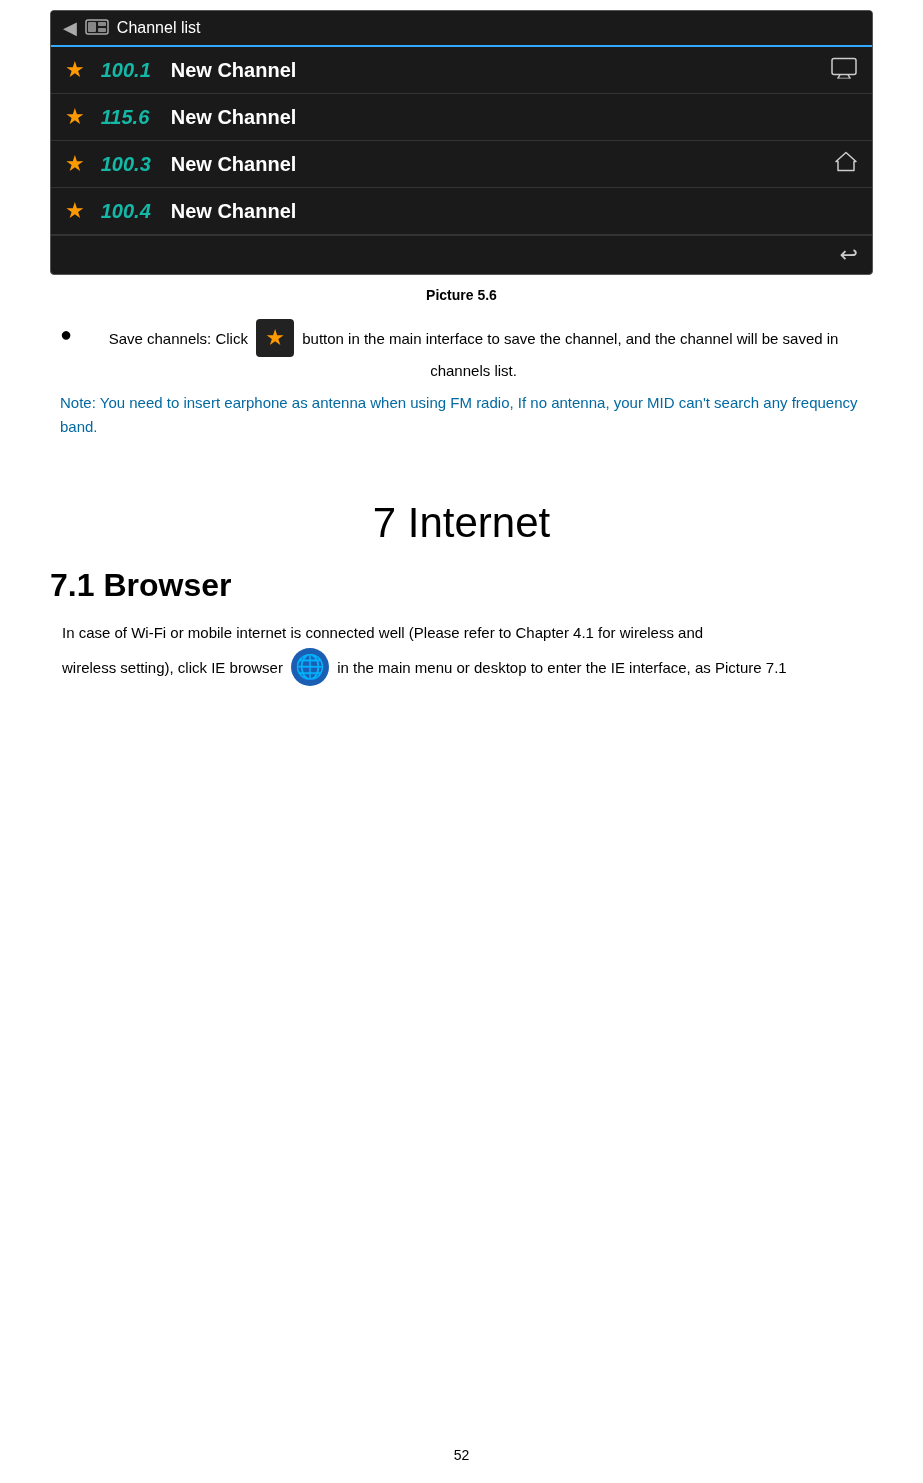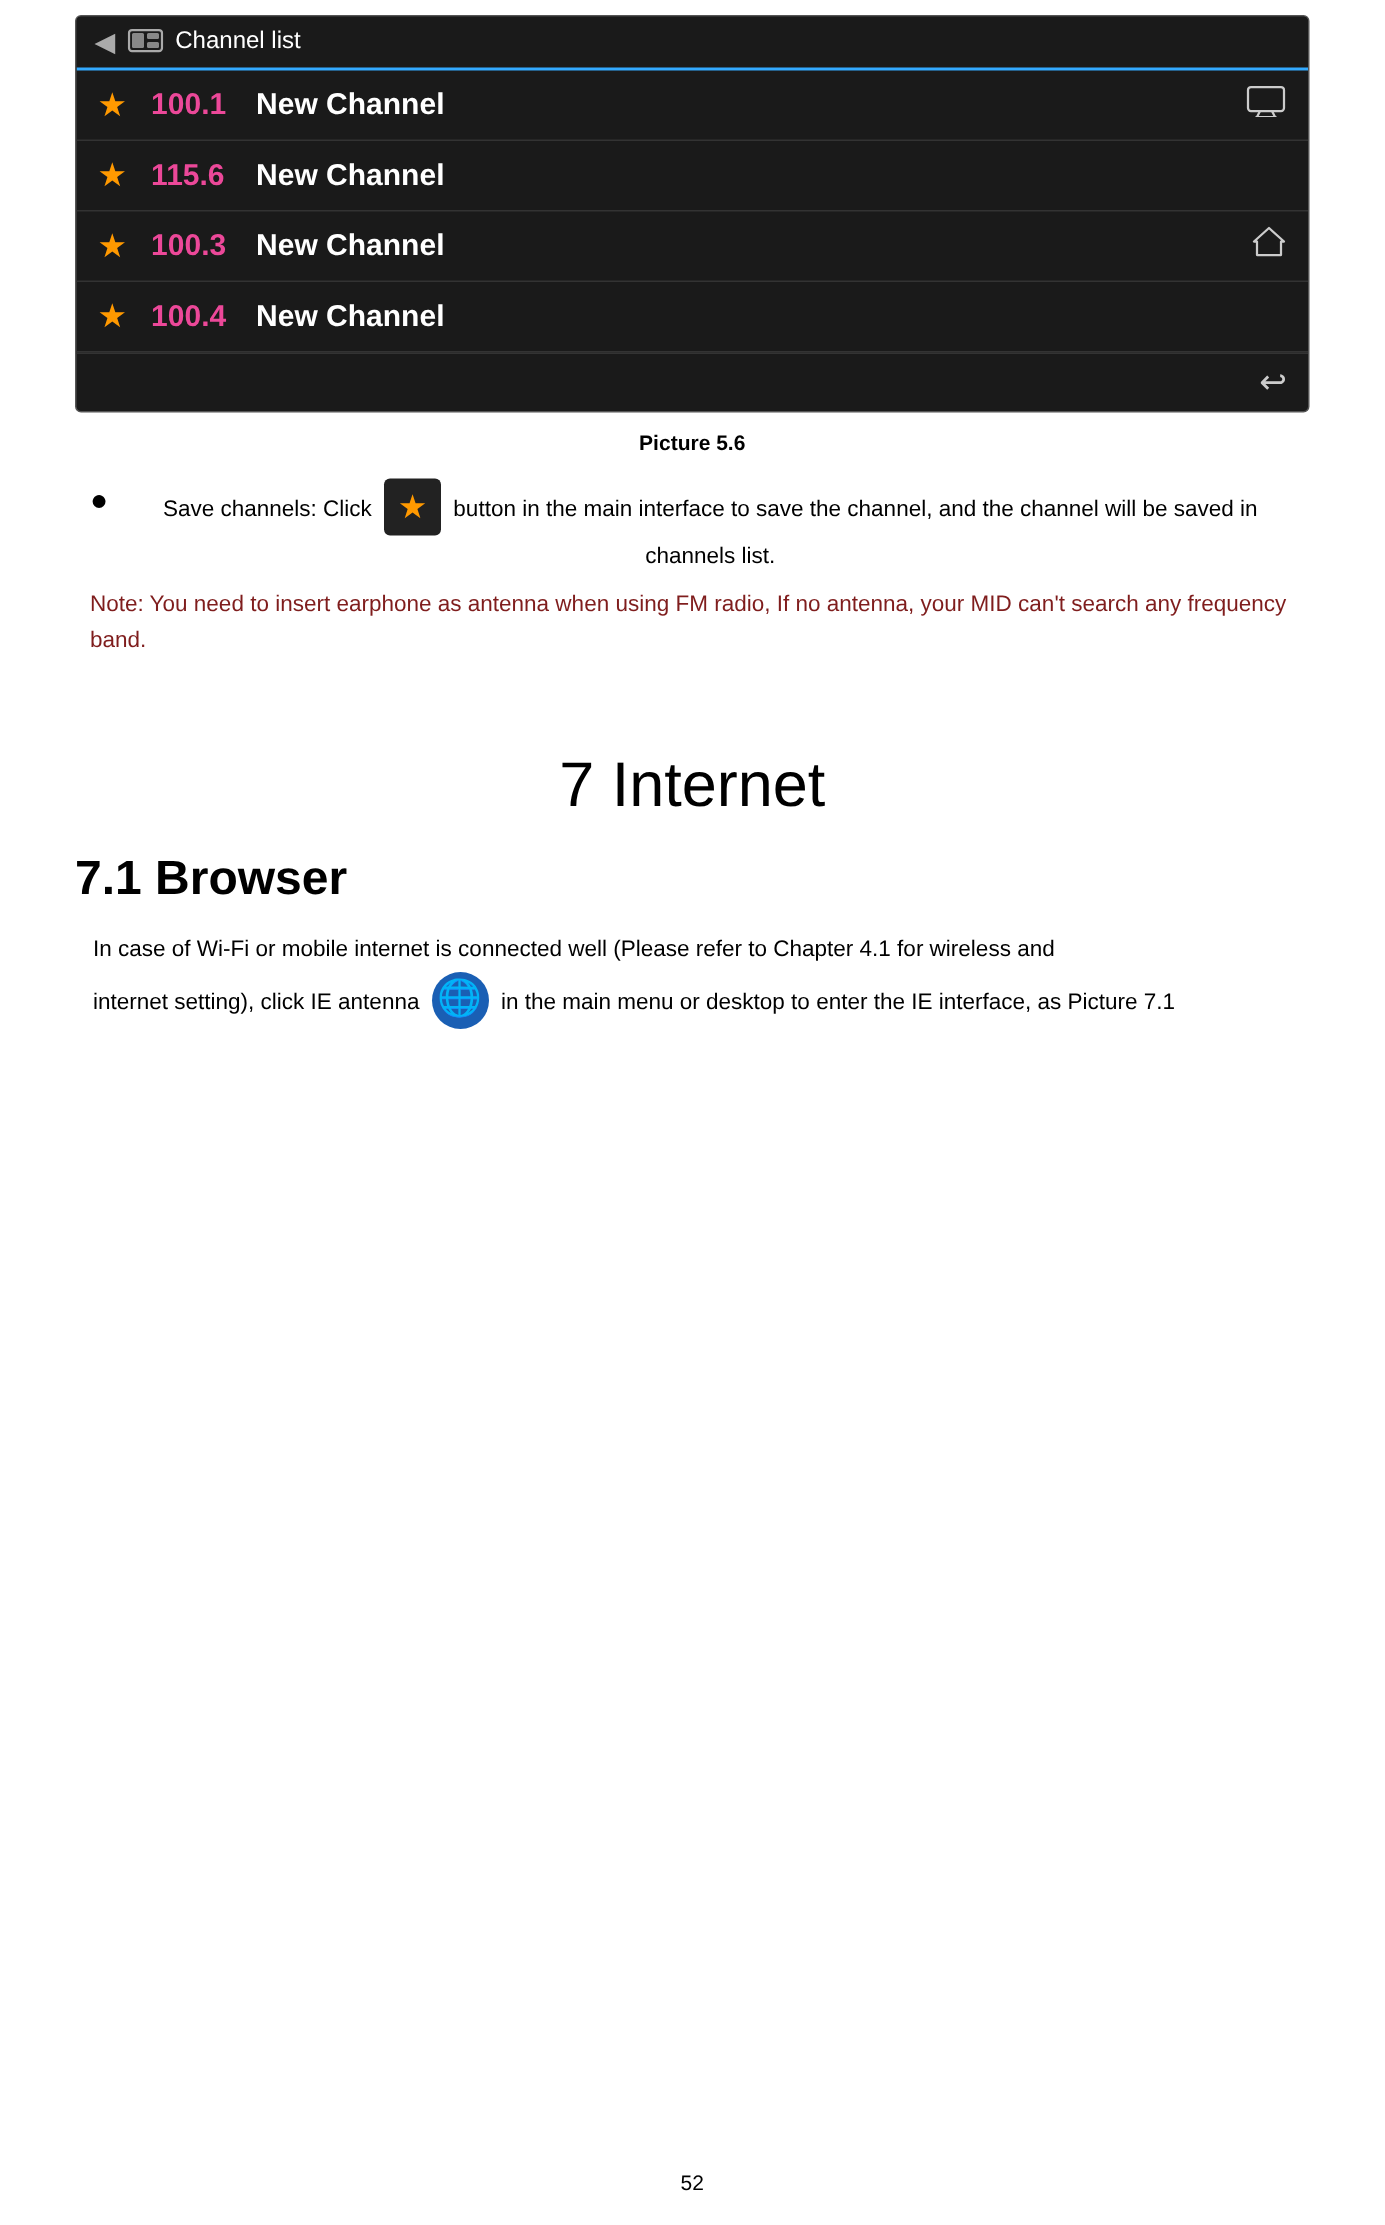--- a/index.html
+++ b/index.html
@@ -64,23 +64,24 @@
     .star-icon {
       color: #f90;
       font-size: 22px;
       margin-right: 16px;
       flex-shrink: 0;
     }
 
     .channel-number {
       font-size: 20px;
       font-weight: bold;
-      color: #ec4899;
+      color: #14b8a6;
       width: 70px;
       flex-shrink: 0;
+      font-style: italic;
     }
 
     .channel-name {
       font-size: 20px;
       font-weight: bold;
       color: #fff;
       flex: 1;
     }
 
     .side-icon {
@@ -142,21 +143,21 @@
       color: #f90;
       font-size: 22px;
       position: absolute;
       top: 50%;
       left: 50%;
       transform: translate(-50%, -50%);
     }
 
     .note-text {
       font-size: 15px;
-      color: #7f1d1d;
+      color: #0369a1;
       line-height: 1.6;
       margin: 6px 10px 0 10px;
     }
 
     
     .chapter-heading {
       text-align: center;
       font-size: 42px;
       font-weight: normal;
       margin: 60px 0 20px 0;
@@ -281,18 +282,18 @@
 </div>
 
 <h1 class="chapter-heading">7 Internet</h1>
 
 <h2 class="section-heading">7.1 Browser</h2>
 
 <p class="section-text">
   <span>In case of Wi-Fi or mobile internet is connected well (Please refer to Chapter 4.1 for wireless and</span>
 </p>
 <p class="section-text">
-  <span>internet setting), click IE antenna</span>
+  <span>wireless setting), click IE browser</span>
   <span class="browser-icon-inline"></span>
   <span> in the main menu or desktop to enter the IE interface, as Picture 7.1</span>
 </p>
 
 <div class="page-number">52</div>
 
 </body></html>

